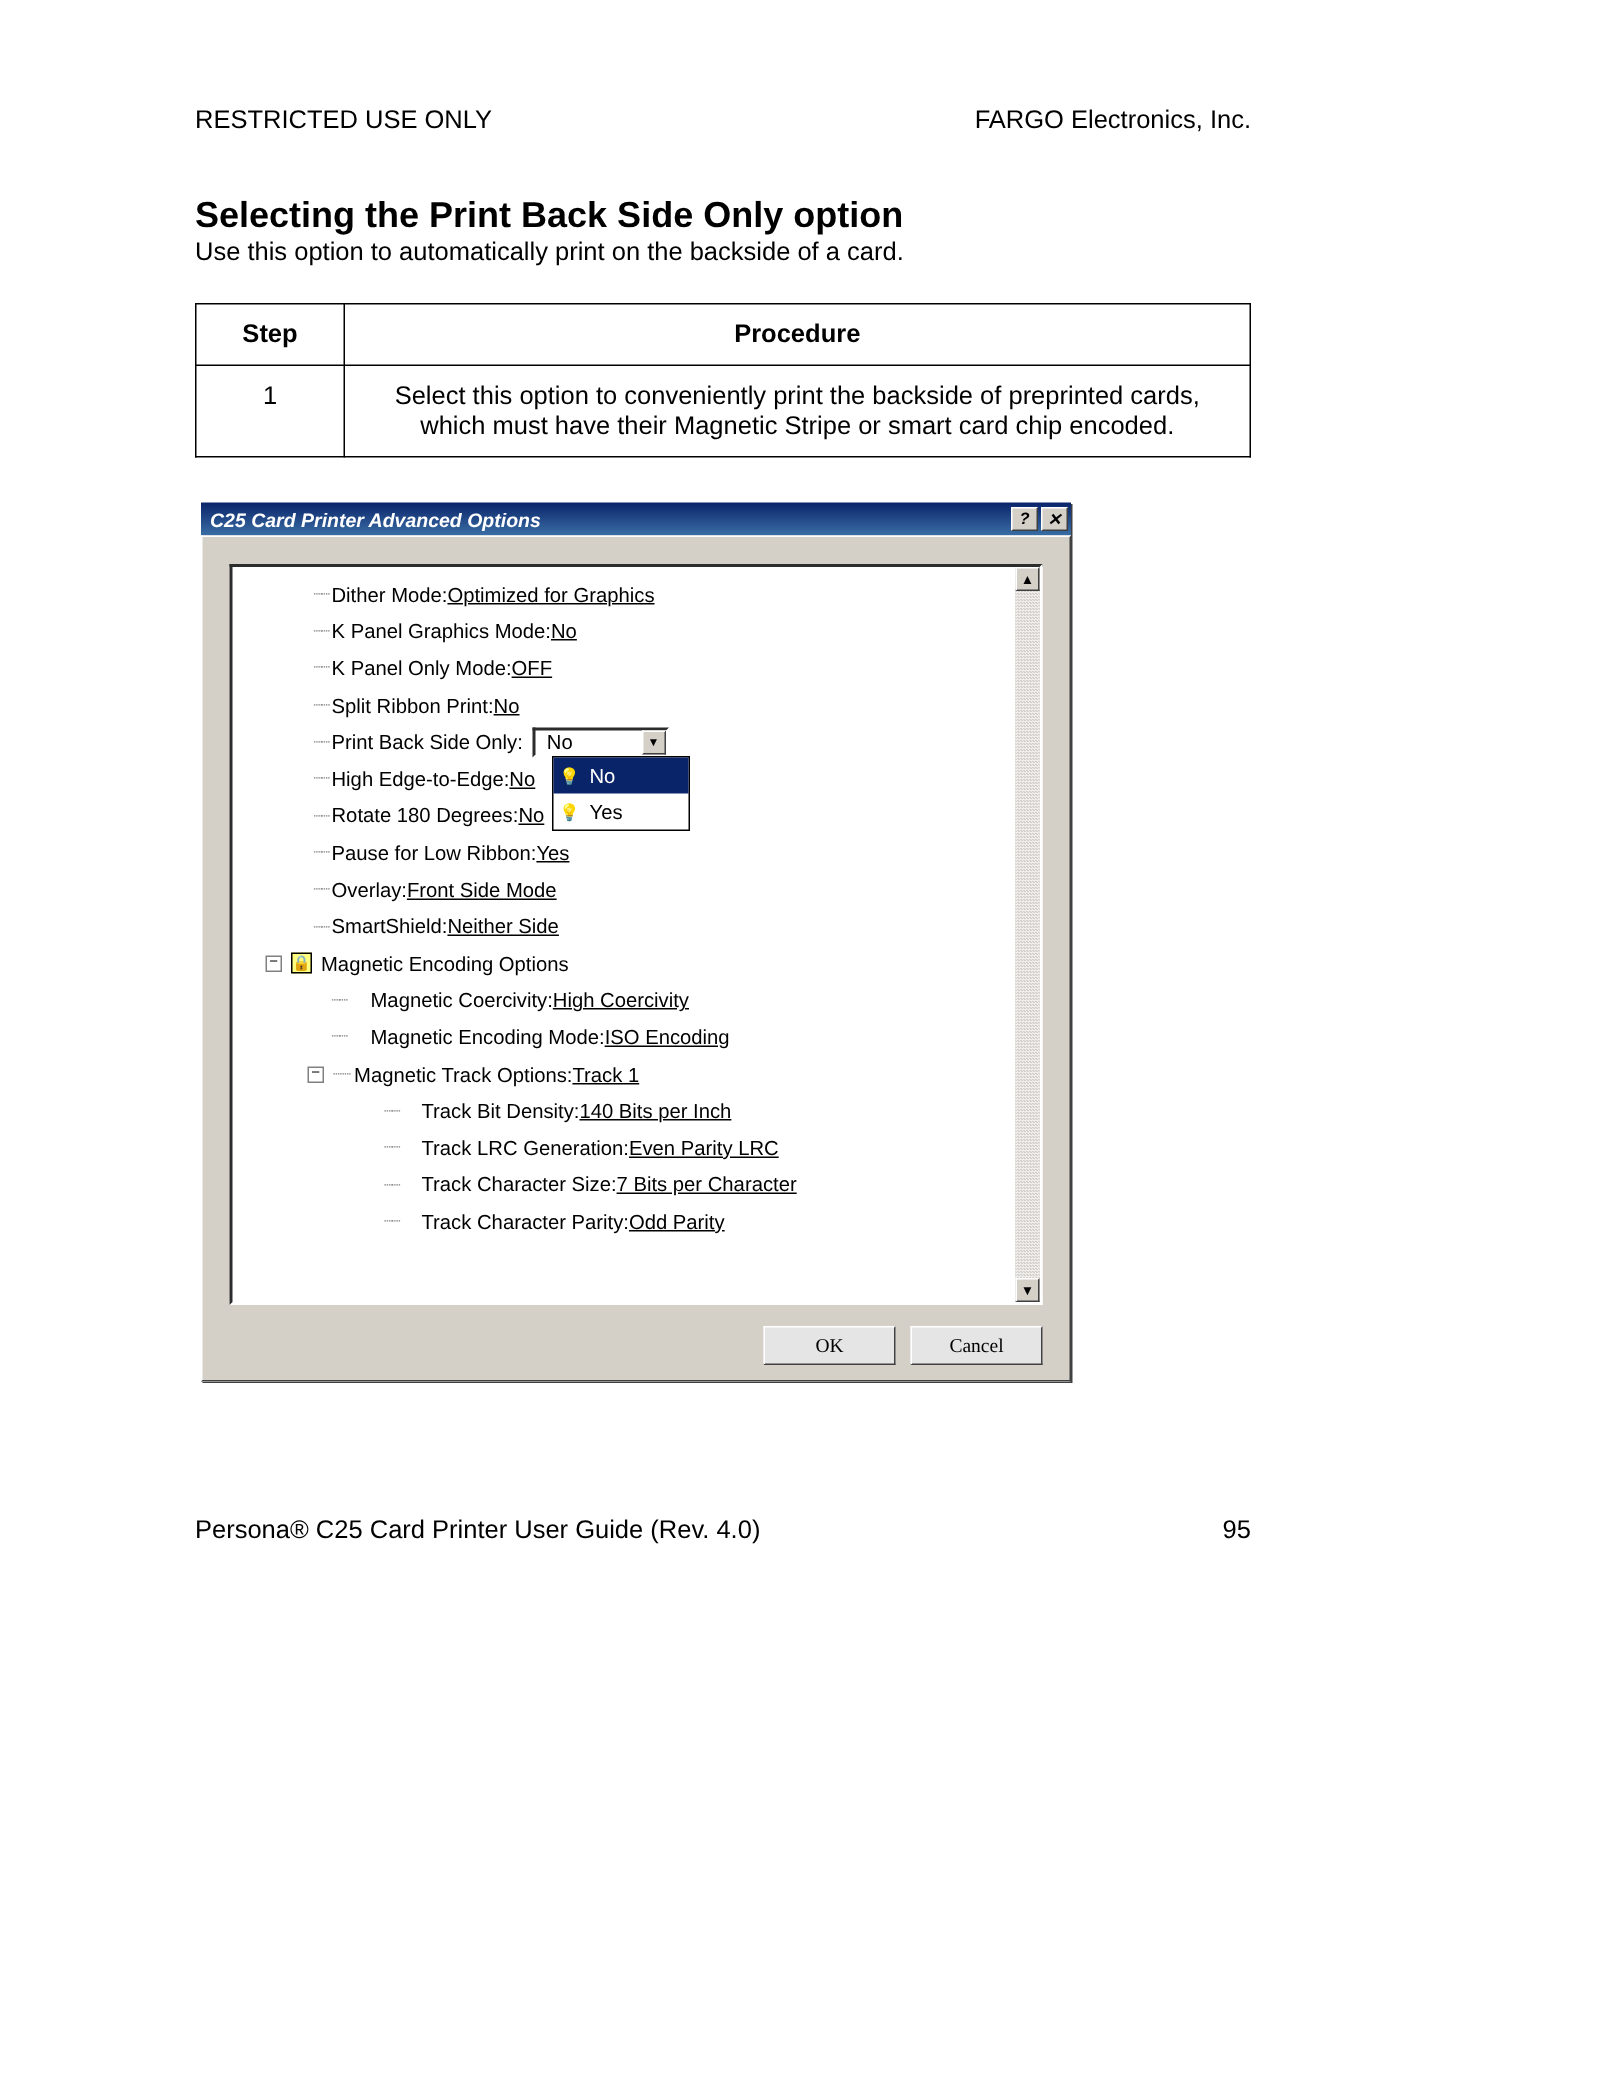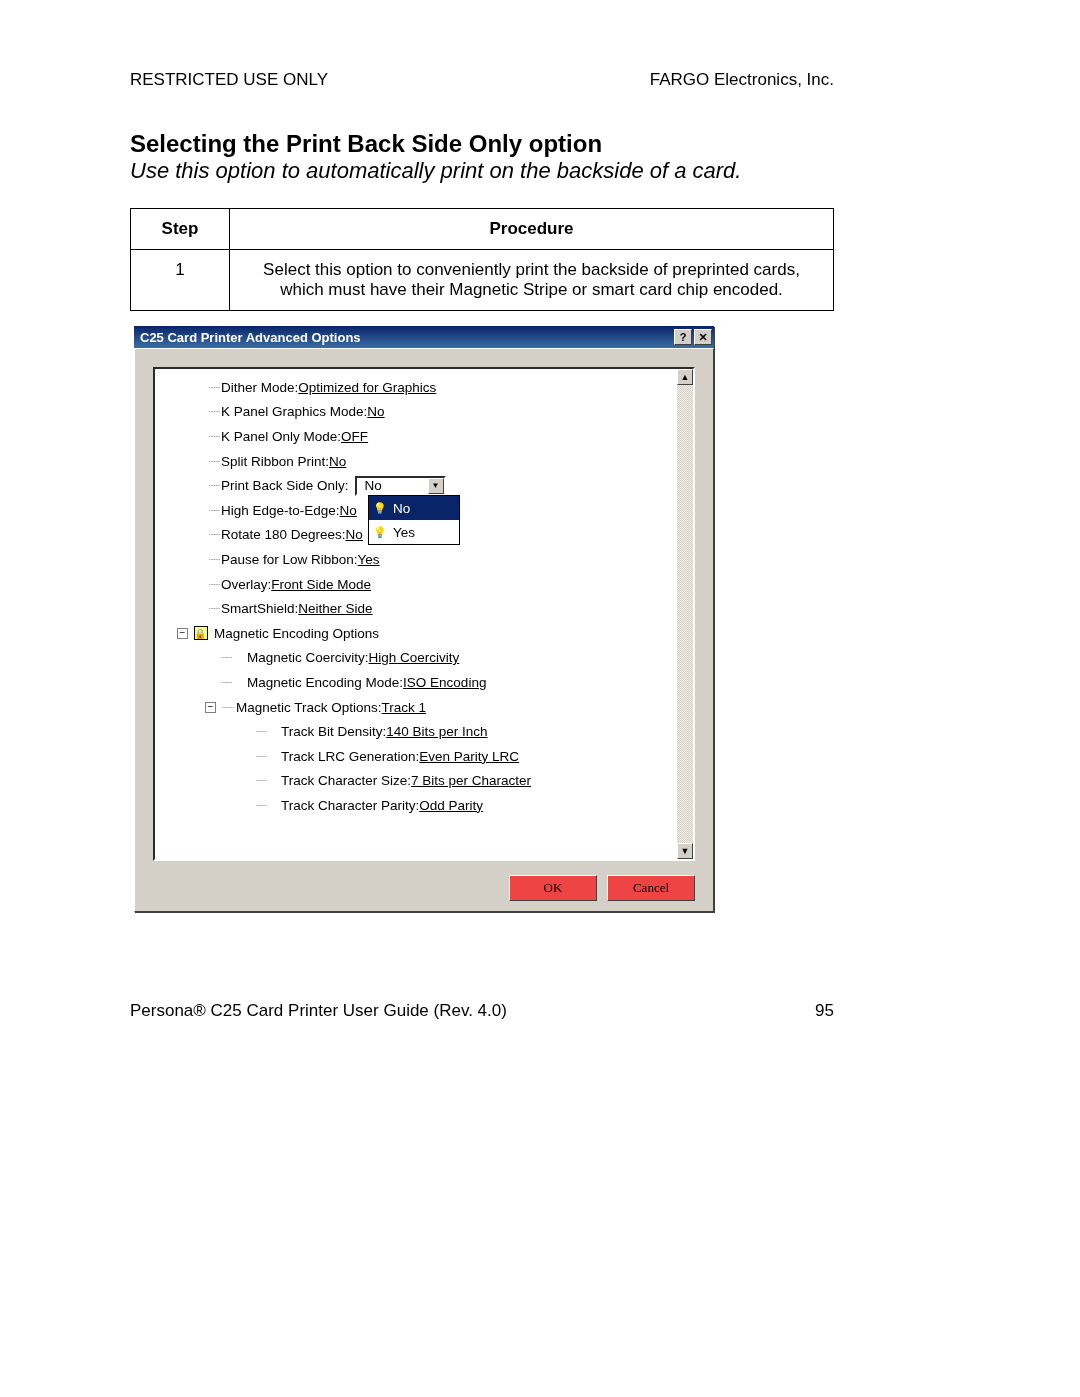--- a/index.html
+++ b/index.html
@@ -3,31 +3,31 @@
 <meta charset="utf-8">
 <style>
 body { margin: 0; background: #fff; font-family: Arial, Helvetica, sans-serif; width: 1080px; }
 
 .page { padding: 70px 130px 60px 130px; width: 964px; box-sizing: border-box; }
 
 .top-row { display: flex; justify-content: space-between; font-size: 17px; margin-bottom: 40px; }
 
 .heading { font-size: 24px; font-weight: bold; }
 
-.intro { font-size: 22px; margin-bottom: 24px; font-style: italic; }
-
-#step-table { border-collapse: collapse; width: 100%; margin-bottom: 15px; }
+.intro { font-size: 17px; margin-bottom: 24px; }
+
+#step-table { border-collapse: collapse; width: 100%; margin-bottom: 30px; }
 
 #step-table td, #step-table th { border: 1px solid #000; padding: 10px 14px; text-align: center; font-size: 17px; vertical-align: top; }
 
 #step-table .col-step { width: 70px; text-align: center; }
 
 .dialog { width: 580px; font-family: Tahoma, Verdana, sans-serif; font-size: 13.5px; color: #000; box-shadow: 1px 1px 0 #404040; margin-left: 4px; }
 
-.titlebar { background: linear-gradient(#0A246A, #3A6EA5); color: #fff; display: flex; align-items: center; height: 22px; padding: 0 2px 0 6px; font-weight: bold; font-size: 13px; }
+.titlebar { background: linear-gradient(#0A246A, #3A6EA5); color: #fff; display: flex; align-items: center; height: 22px; padding: 0 2px 0 6px; font-weight: bold; font-size: 13px; font-style: italic; }
 
 .titlebar .spacer { flex: 1; }
 
 .win-btn { width: 18px; height: 16px; background: #d4d0c8; border: 1px solid; border-color: #fff #404040 #404040 #fff; margin-left: 2px; display: flex; align-items: center; justify-content: center; font-size: 11px; font-weight: bold; color: #000; box-sizing: border-box; }
 
 .dlg-body { background: #d4d0c8; border: 1px solid; border-color: #fff #404040 #404040 #fff; padding: 18px 18px 10px 18px; }
 
 .tree-frame { display: flex; border: 2px inset #fff; border-top-color: #808080; border-left-color: #808080; background: #fff; height: 490px; }
 
 .tree-inner { flex: 1; padding: 6px 4px 4px 8px; overflow: hidden; position: relative; }
@@ -63,21 +63,21 @@
 .dropdown-pop { position: absolute; border: 1px solid #000; background: #fff; width: 90px; }
 
 .drop-opt { display: flex; align-items: center; height: 24px; padding: 0 4px; }
 
 .drop-opt .bulb { width: 14px; height: 14px; margin-right: 6px; display: flex; align-items: center; justify-content: center; font-size: 11px; }
 
 .drop-opt.sel { background: #0A246A; color: #fff; }
 
 .btn-row { display: flex; justify-content: flex-end; gap: 10px; margin-top: 14px; }
 
-.dlg-btn { width: 88px; height: 26px; background: #ef4444; border: 1px solid; border-color: #fff #404040 #404040 #fff; font-family: Tahoma; font-size: 13px; display: flex; align-items: center; justify-content: center; box-sizing: border-box; }
+.dlg-btn { width: 88px; height: 26px; background: #e5e5e5; border: 1px solid; border-color: #fff #404040 #404040 #fff; font-family: Tahoma; font-size: 13px; display: flex; align-items: center; justify-content: center; box-sizing: border-box; }
 
 .footer-row { display: flex; justify-content: space-between; font-size: 17px; margin-top: 89px; }
 </style>
 </head>
 <body>
 
 <div class="page">
   <div class="top-row">
     <span>RESTRICTED USE ONLY</span>
     <span>FARGO Electronics, Inc.</span>

